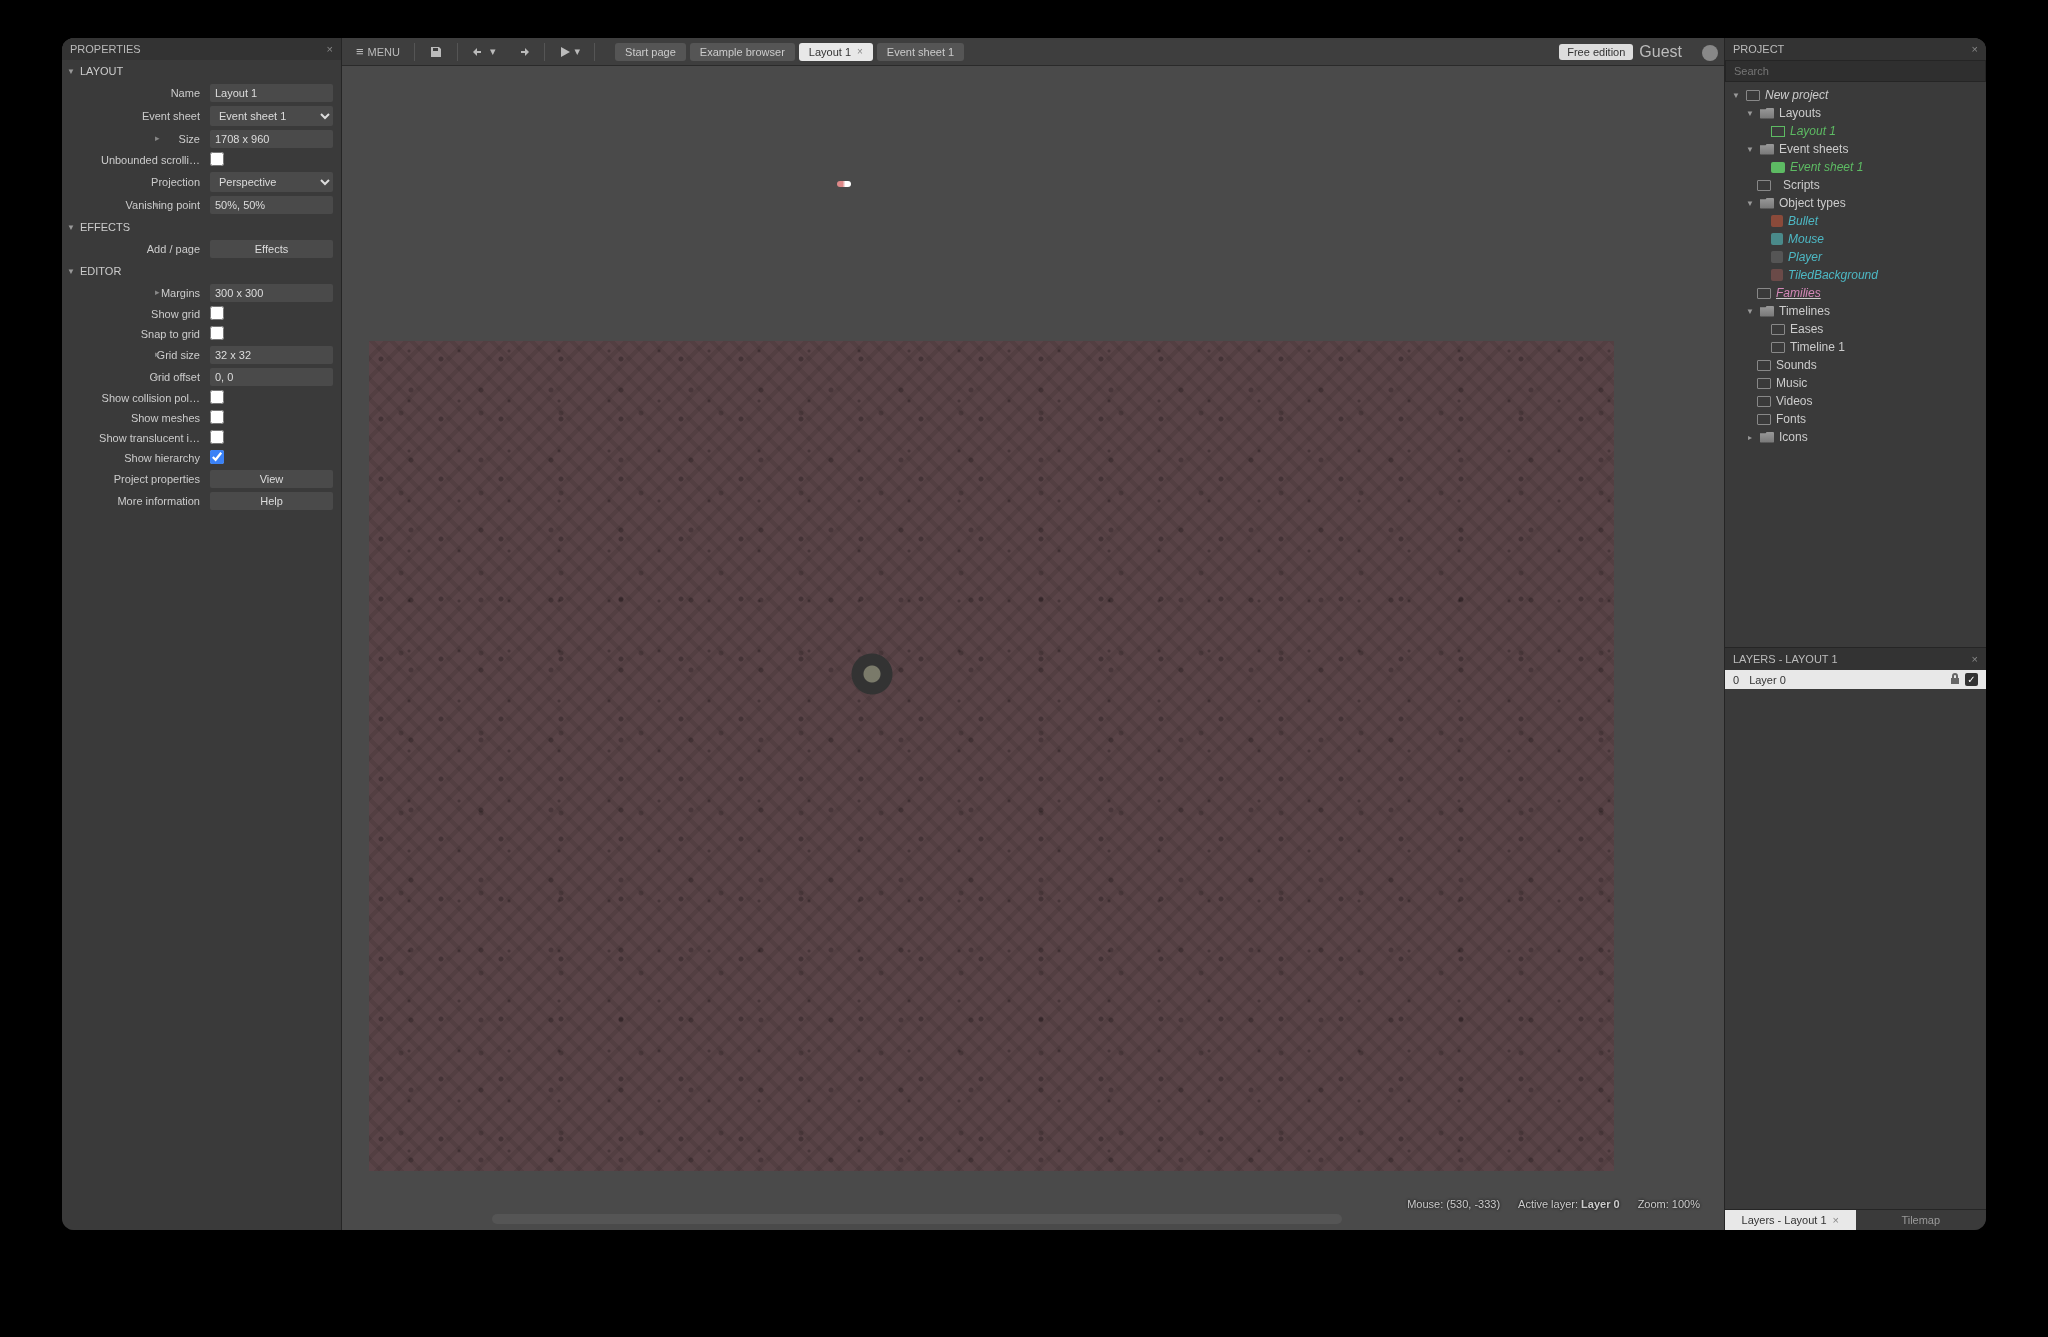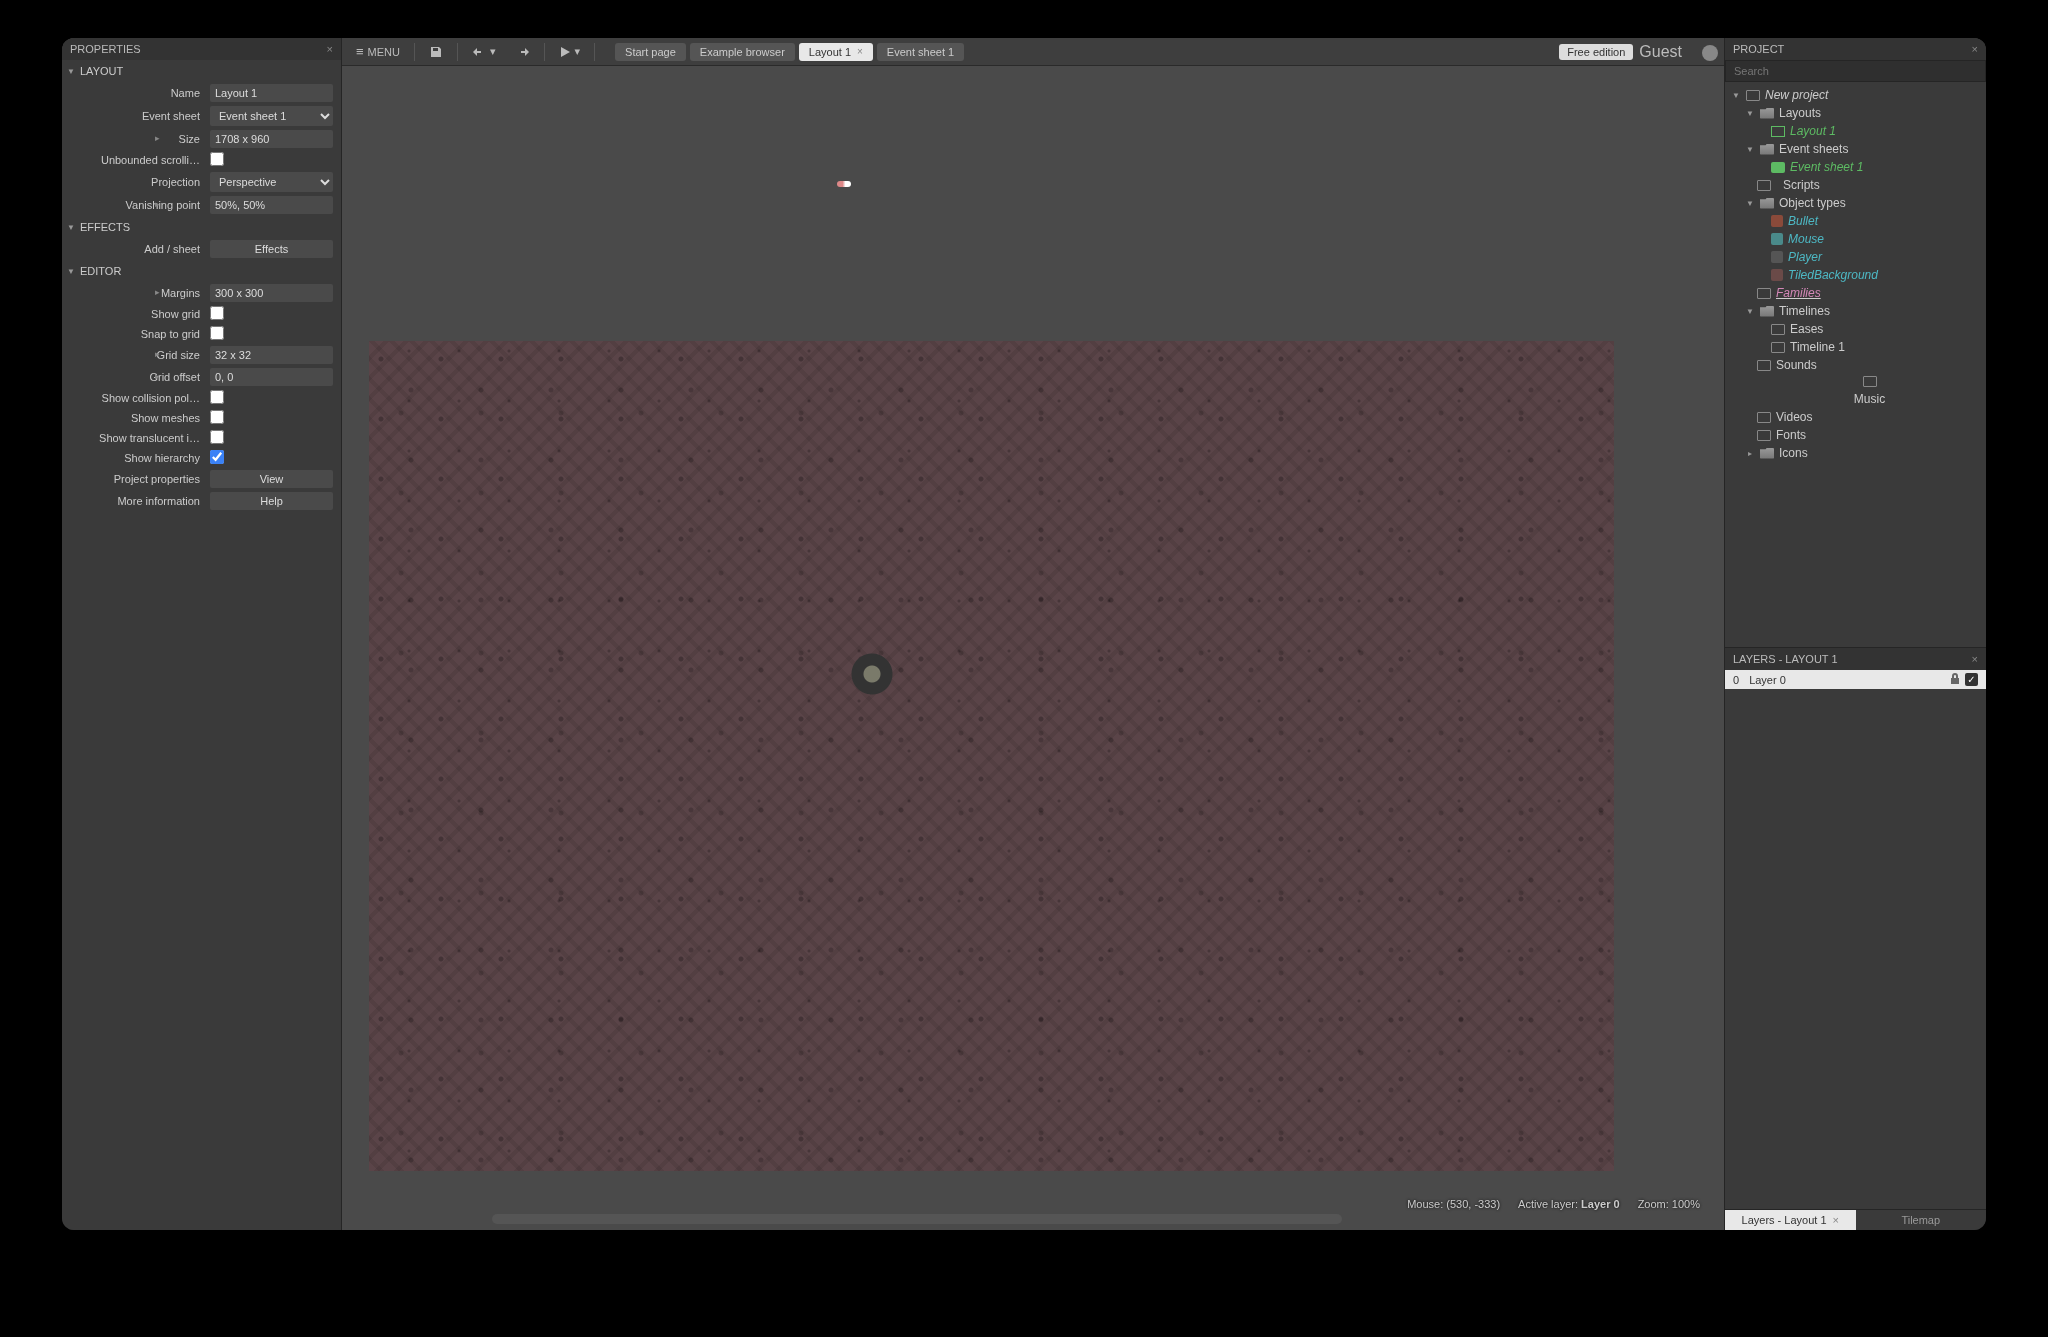--- a/index.html
+++ b/index.html
@@ -108,21 +108,21 @@
           <div class="prop-label">Projection</div>
           <div class="prop-val"><select><option>Perspective</option></select></div>
         </div>
       <div class="prop-row">
           <div class="prop-label expand">Vanishing point</div>
           <div class="prop-val"><input type="text" value="50%, 50%" style=""></div>
         </div>
 
       <div class="section-hdr">EFFECTS</div>
       <div class="prop-row">
-          <div class="prop-label">Add / sheet</div>
+          <div class="prop-label">Add / page</div>
           <div class="prop-val"><button>Effects</button></div>
         </div>
 
       <div class="section-hdr">EDITOR</div>
       <div class="prop-row">
           <div class="prop-label expand">Margins</div>
           <div class="prop-val"><input type="text" value="300 x 300" style=""></div>
         </div>
       <div class="prop-row">
           <div class="prop-label">Show grid</div>
@@ -297,21 +297,21 @@
             <span>Eases</span>
           </div>
         <div class="tree-item" style="padding-left:46px;">
             <span class="ficon folder-o"></span>
             <span>Timeline 1</span>
           </div>
         <div class="tree-item" style="padding-left:32px;">
             <span class="ficon folder-o"></span>
             <span>Sounds</span>
           </div>
-        <div class="tree-item" style="padding-left:32px;flex-direction:column;">
+        <div class="tree-item" style="padding-left:32px;">
             <span class="ficon folder-o"></span>
             <span>Music</span>
           </div>
         <div class="tree-item" style="padding-left:32px;">
             <span class="ficon folder-o"></span>
             <span>Videos</span>
           </div>
         <div class="tree-item" style="padding-left:32px;">
             <span class="ficon folder-o"></span>
             <span>Fonts</span>

